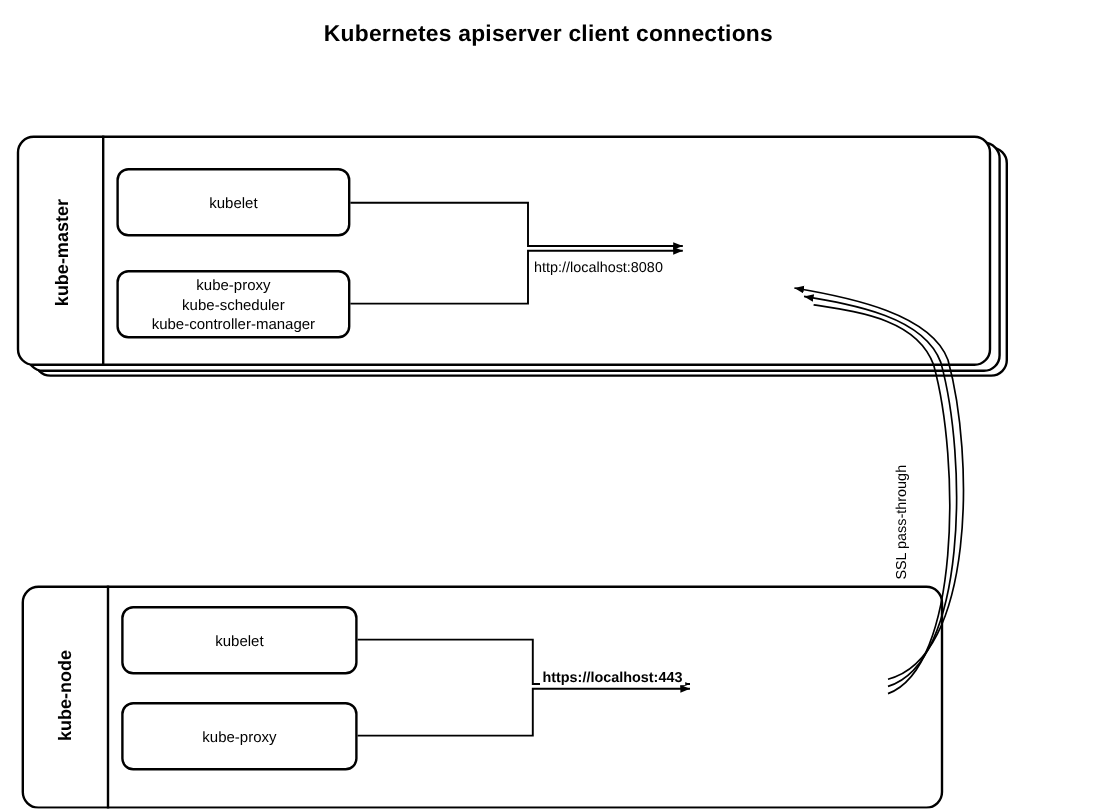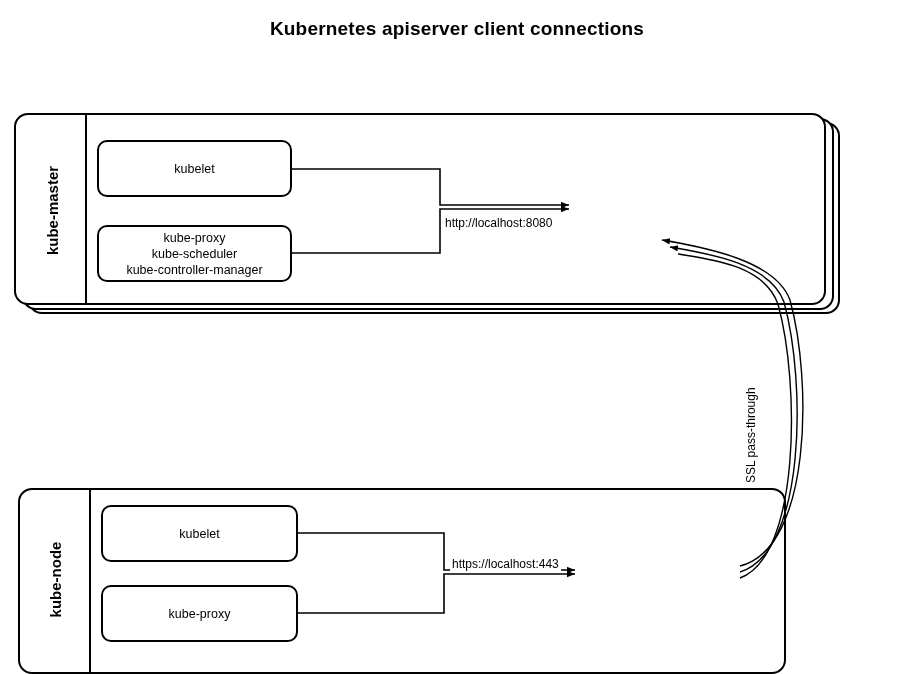--- a/index.html
+++ b/index.html
@@ -144,17 +144,17 @@
 
     <path d="M298,613 L444,613 L444,574 L575,574" fill="none" stroke="#000000" stroke-width="1.6" marker-end="url(#arrow)"></path>
 
     <path d="M740,566 C812,548 812,380 790,300 C776,262 710,248 662,240" fill="none" stroke="#000000" stroke-width="1.4" marker-end="url(#arrow)"></path>
     <path d="M740,572 C806,552 806,382 784,302 C770,264 712,254 670,247" fill="none" stroke="#000000" stroke-width="1.4" marker-end="url(#arrow)"></path>
     <path d="M740,578 C800,556 800,384 778,304 C764,266 716,260 678,254" fill="none" stroke="#000000" stroke-width="1.4"></path>
   </svg>
 
   <div class="edge-label" style="left:443px; top:192px;margin-top:24px;">http://localhost:8080</div>
 
-  <div class="edge-label" style="left:450px; top:557px;">https://localhost:443</div>
+  <div class="edge-label" style="left:450px; top:557px;font-weight:bold;">https://localhost:443</div>
 
   <div class="edge-label vertical" style="left:744px; top:485px; transform: rotate(-90deg); transform-origin: left top;">SSL pass-through</div>
 
 </div>
 
 </body></html>

